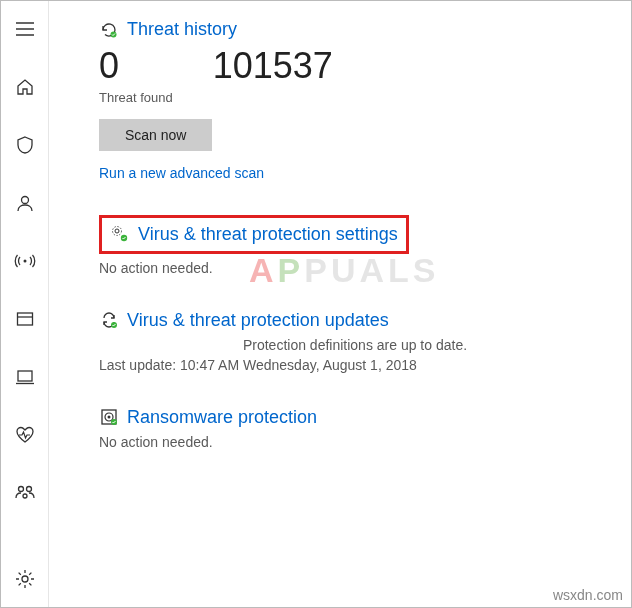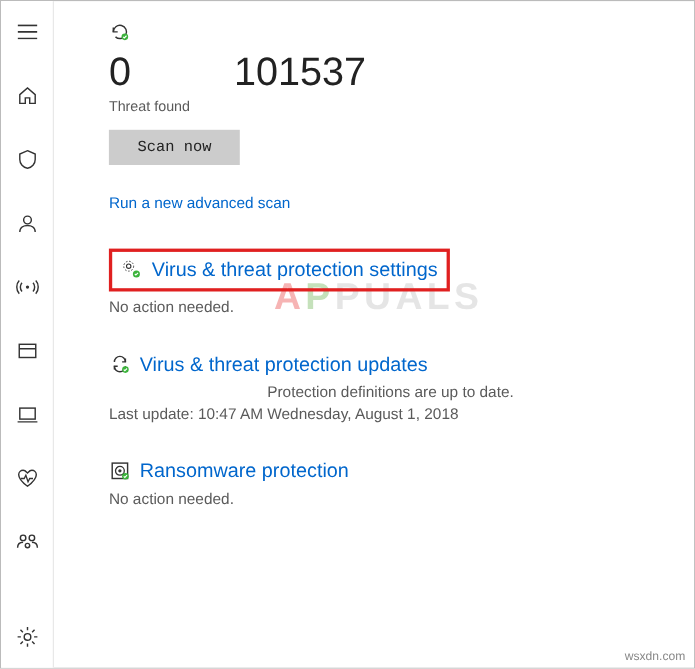--- a/index.html
+++ b/index.html
@@ -97,22 +97,22 @@
       color: #5a5a5a;
       margin-top: 4px;
     }
     .scan-button {
       background: #cccccc;
       border: none;
       padding: 8px 26px;
       font-size: 14px;
       color: #222;
       cursor: pointer;
-      font-family: Liberation Mono, monospace;
-      margin-bottom: 26px;
+      font-family: Liberation Sans, sans-serif;
+      margin-bottom: 14px;
       display: inline-block;
     }
     .link {
       color: #0066cc;
       font-size: 14px;
       cursor: pointer;
       display: block;
     }
     .highlight-box {
       border: 3px solid #e02020;
@@ -132,21 +132,21 @@
       color: rgba(150,150,150,0.25);
       pointer-events: none;
       z-index: 1;
     }
     .watermark .a1 { color: rgba(230,40,40,0.35); }
     .watermark .p2 { color: rgba(90,170,60,0.35); }
     .attribution {
       position: absolute;
       bottom: 4px;
       right: 8px;
-      font-size: 11px;
+      font-size: 14px;
       color: #888;
     }
     .outer-border {
       border: 1px solid #bbb;
       width: 632px;
       height: 608px;
       display: flex;
     }
     svg { display: block; }
   </style>
@@ -233,20 +233,21 @@
     <div class="section" style="margin-bottom:34px;">
       <div class="section-header">
         <span class="section-icon">
           <svg width="20" height="20" viewBox="0 0 20 20">
               <path d="M4 10 A6 6 0 1 1 6 14.5" fill="none" stroke="#333" stroke-width="1.3"></path>
               <path d="M4 6 L4 10 L8 10" fill="none" stroke="#333" stroke-width="1.3"></path>
               <circle cx="14.5" cy="14.5" r="3" fill="#3bb33b"></circle>
               <path d="M13 14.5 L14 15.5 L16 13.5" stroke="#fff" stroke-width="1" fill="none"></path>
             </svg>
         </span>
+        <span class="section-title">Threat history</span>
       </div>
       <div class="stats">
         <div class="stat">
           <span class="stat-value">0</span>
           <span class="stat-label">Threat found</span>
         </div>
         <div class="stat">
           <span class="stat-value">101537</span>
         </div>
       </div>

